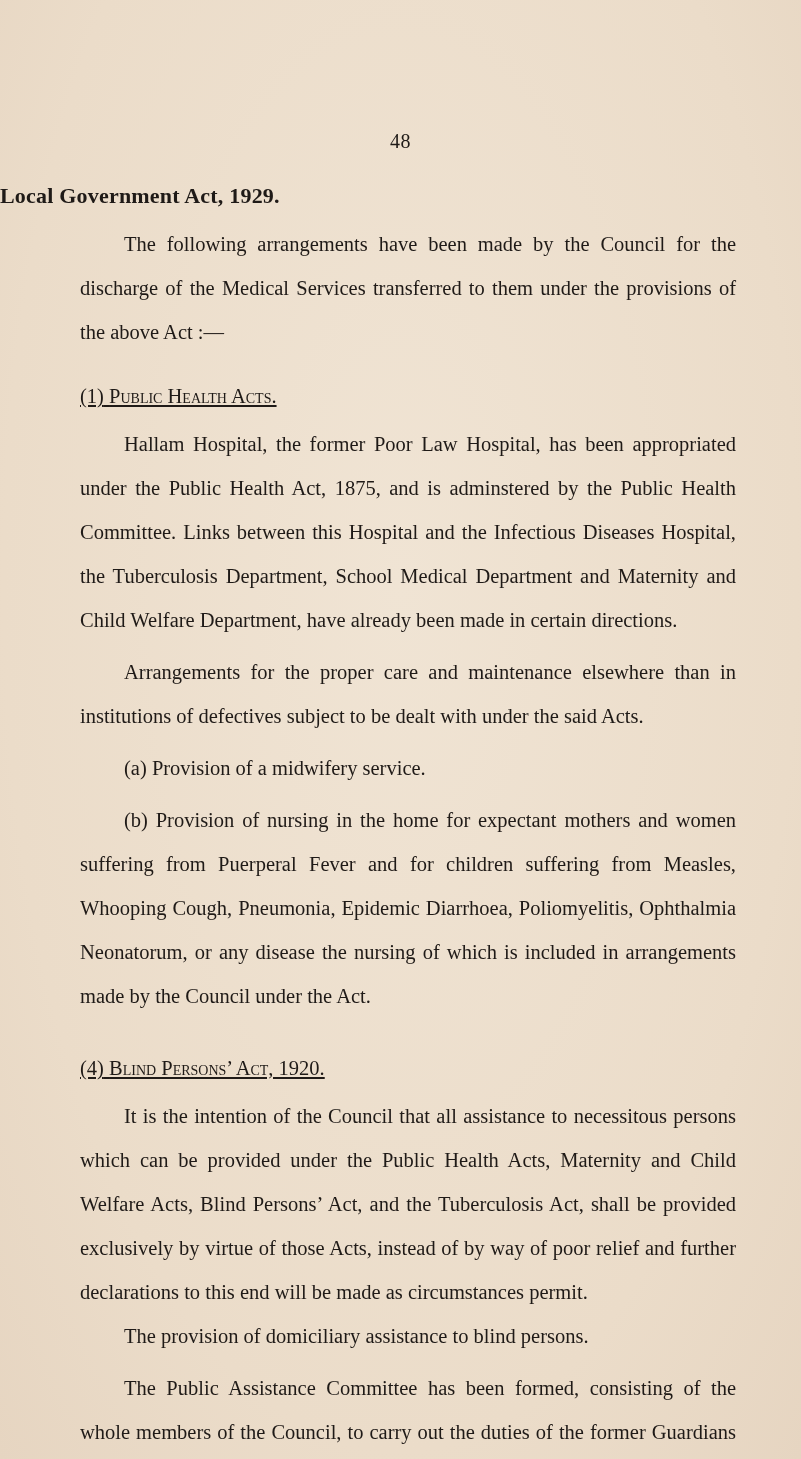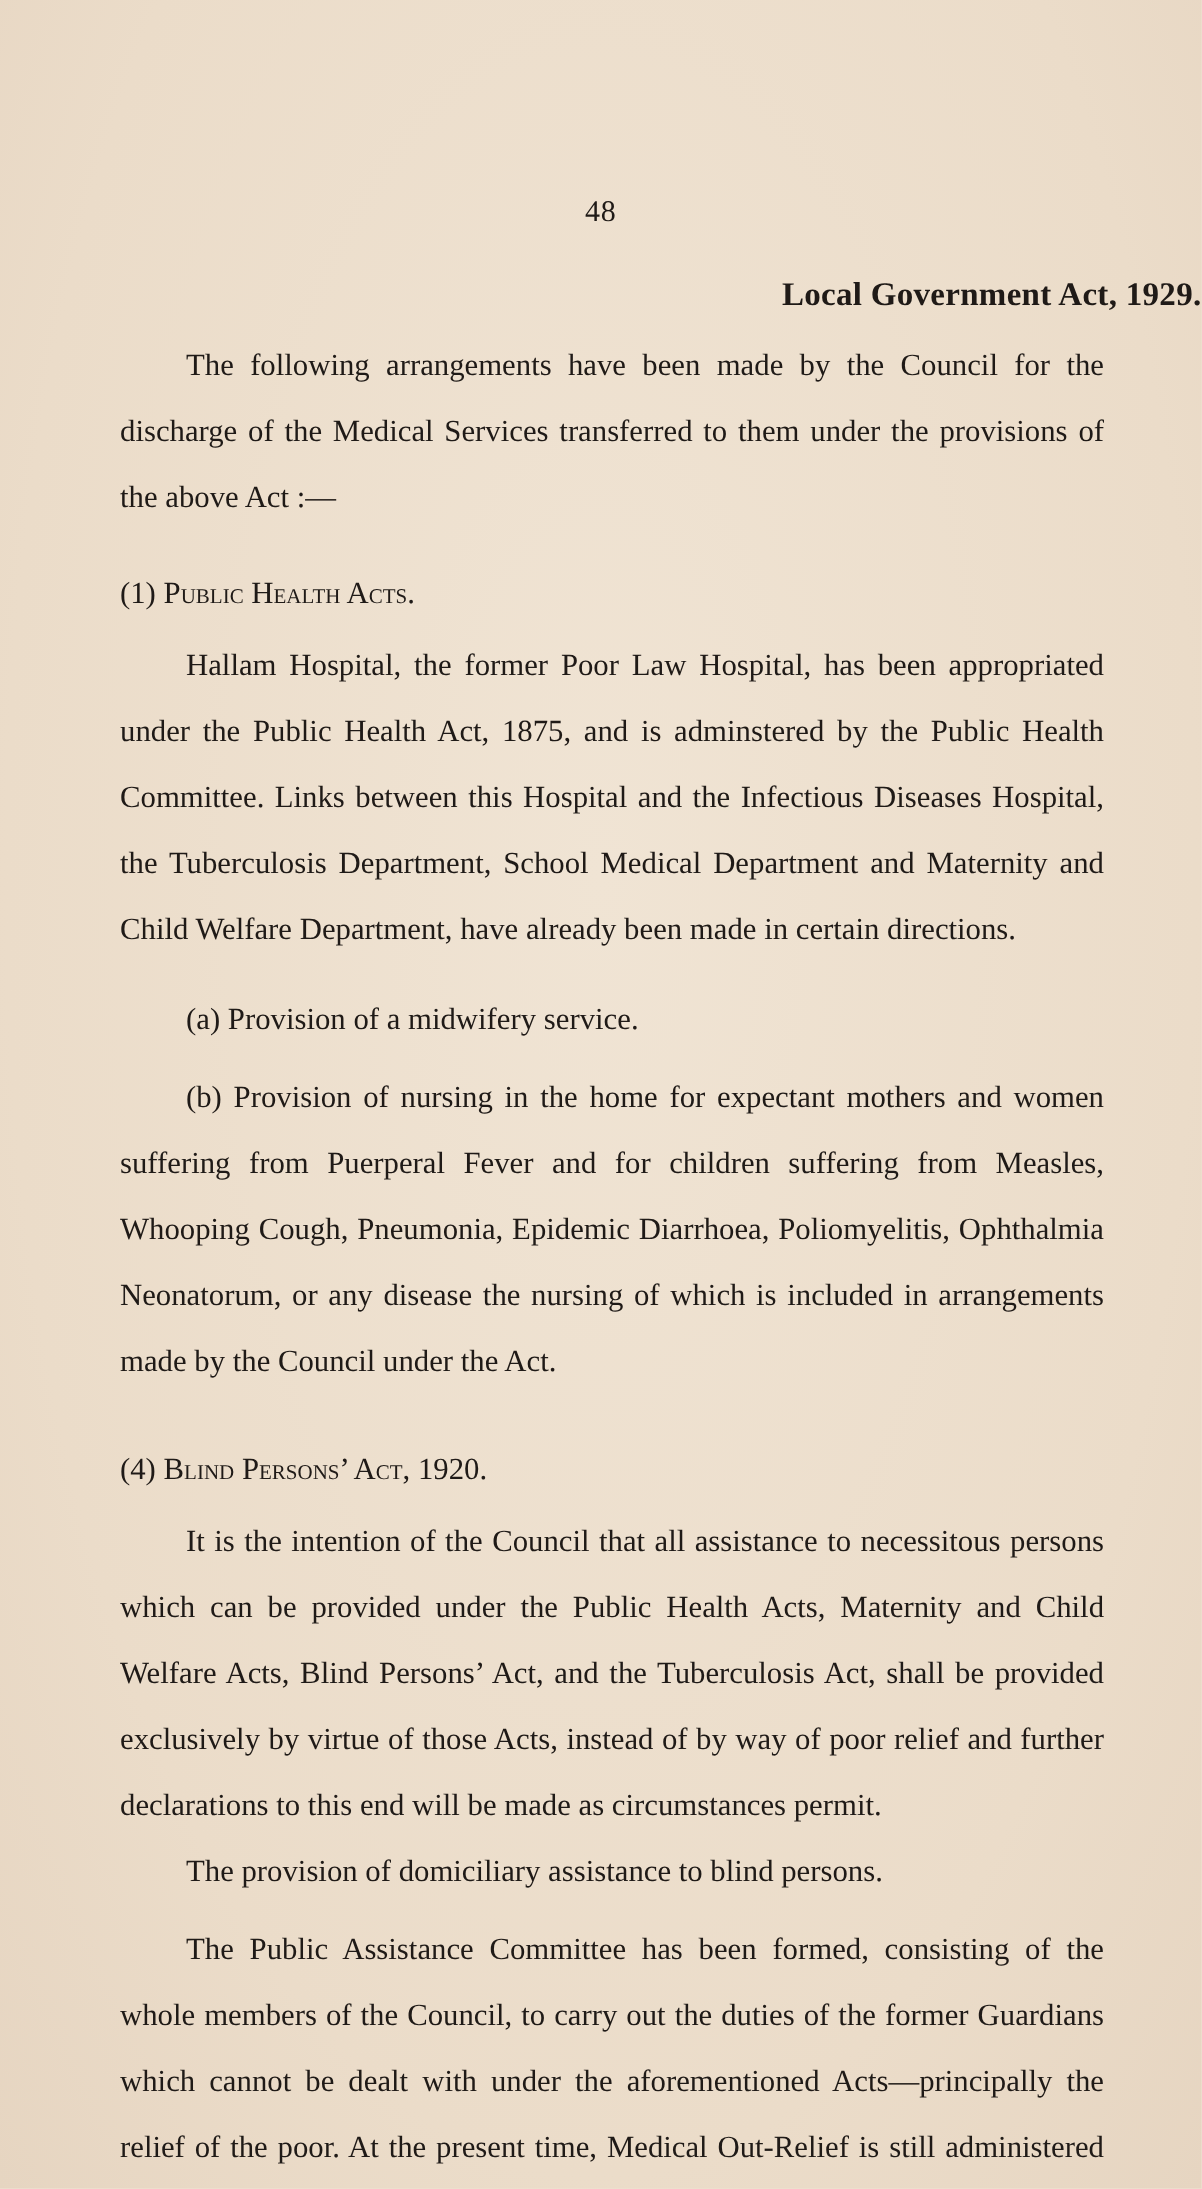--- a/index.html
+++ b/index.html
@@ -12,29 +12,29 @@
   }
   .page {
     position: absolute; left: 0; top: 0; width: 801px; height: 1459px;
     background: radial-gradient(ellipse at 50% 40%, #f0e4d4 0%, #ebdcc9 70%, #e6d5c1 100%);
   }
   .page-number {
     position: absolute; top: 130px; left: 0; width: 801px; text-align: center;
     font-size: 20px; letter-spacing: 0.5px;
   }
   .title {
-    position: absolute; top: 183px; left: 0; width: 801px; text-align: right;
+    position: absolute; top: 183px; left: 0; width: 801px; text-align: left;
     font-size: 22px; font-weight: bold; letter-spacing: 0.2px;
   }
   .body-text {
     position: absolute; left: 80px; width: 656px; top: 222px;
     font-size: 20.5px; line-height: 44px; text-align: justify;
   }
   .para { margin: 0; text-indent: 44px; }
-  .heading { margin: 12px 0 4px 0; font-variant: small-caps; }
+  .heading { margin: 12px 0 4px 0; font-variant: small-caps; text-decoration: underline; }
   .heading .num { font-variant: normal; }
   .gap { height: 8px; }
 </style>
 </head>
 <body>
 
 <div class="page">
   <div class="page-number">48</div>
   <div class="title">Local Government Act, 1929.</div>
 
@@ -42,20 +42,21 @@
     <p class="para">The following arrangements have been made by the Council for the discharge of the Medical Services transferred to them under the provisions of the above Act :—</p>
 
     <div class="gap"></div>
     <div class="heading">
       <span class="num">(1)</span>
       <span>Public Health Acts.</span>
     </div>
     <p class="para">Hallam Hospital, the former Poor Law Hospital, has been appropriated under the Public Health Act, 1875, and is adminstered by the Public Health Committee.  Links between this Hospital and the Infectious Diseases Hospital, the Tuberculosis Department, School Medical Department and Maternity and Child Welfare Department, have already been made in certain directions.</p>
 
     <div class="gap"></div>
+    <p class="para">Arrangements for the proper care and maintenance elsewhere than in institutions of defectives subject to be dealt with under the said Acts.</p>
 
     <div class="gap"></div>
     <p class="para">(a) Provision of a midwifery service.</p>
     <div class="gap"></div>
     <p class="para">(b) Provision of nursing in the home for expectant mothers and women suffering from Puerperal Fever and for children suffering from Measles, Whooping Cough, Pneumonia, Epidemic Diarrhoea, Poliomyelitis, Ophthalmia Neonatorum, or any disease the nursing of which is included in arrangements made by the Council under the Act.</p>
     <div class="gap"></div>
 
     <div class="gap"></div>
     <div class="heading">
       <span class="num">(4)</span>

